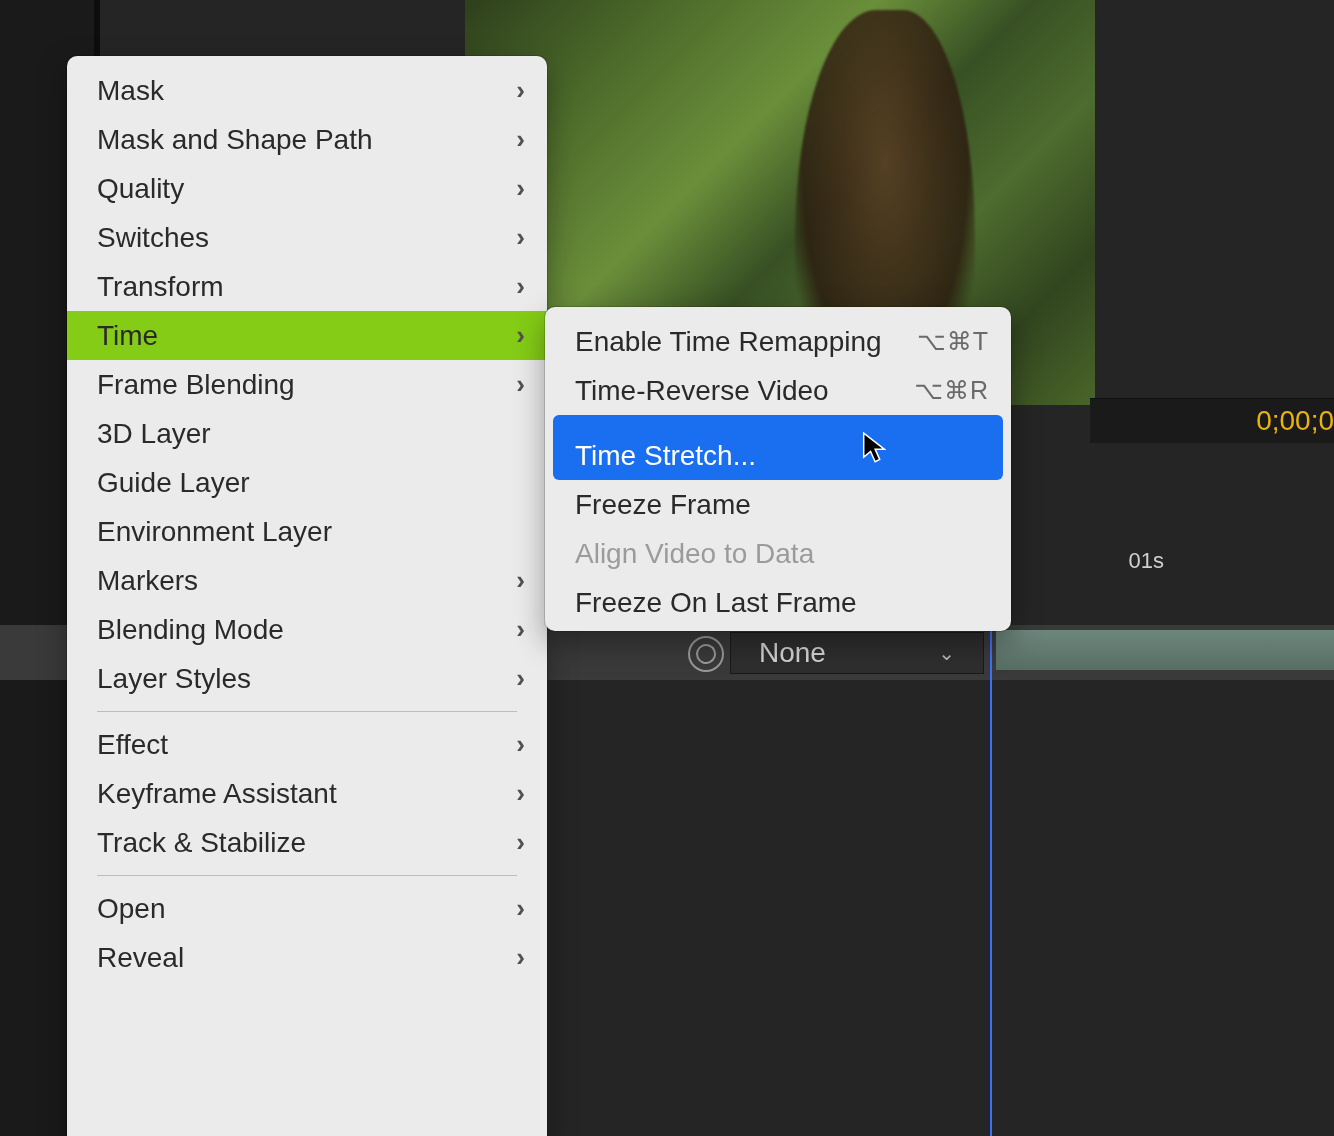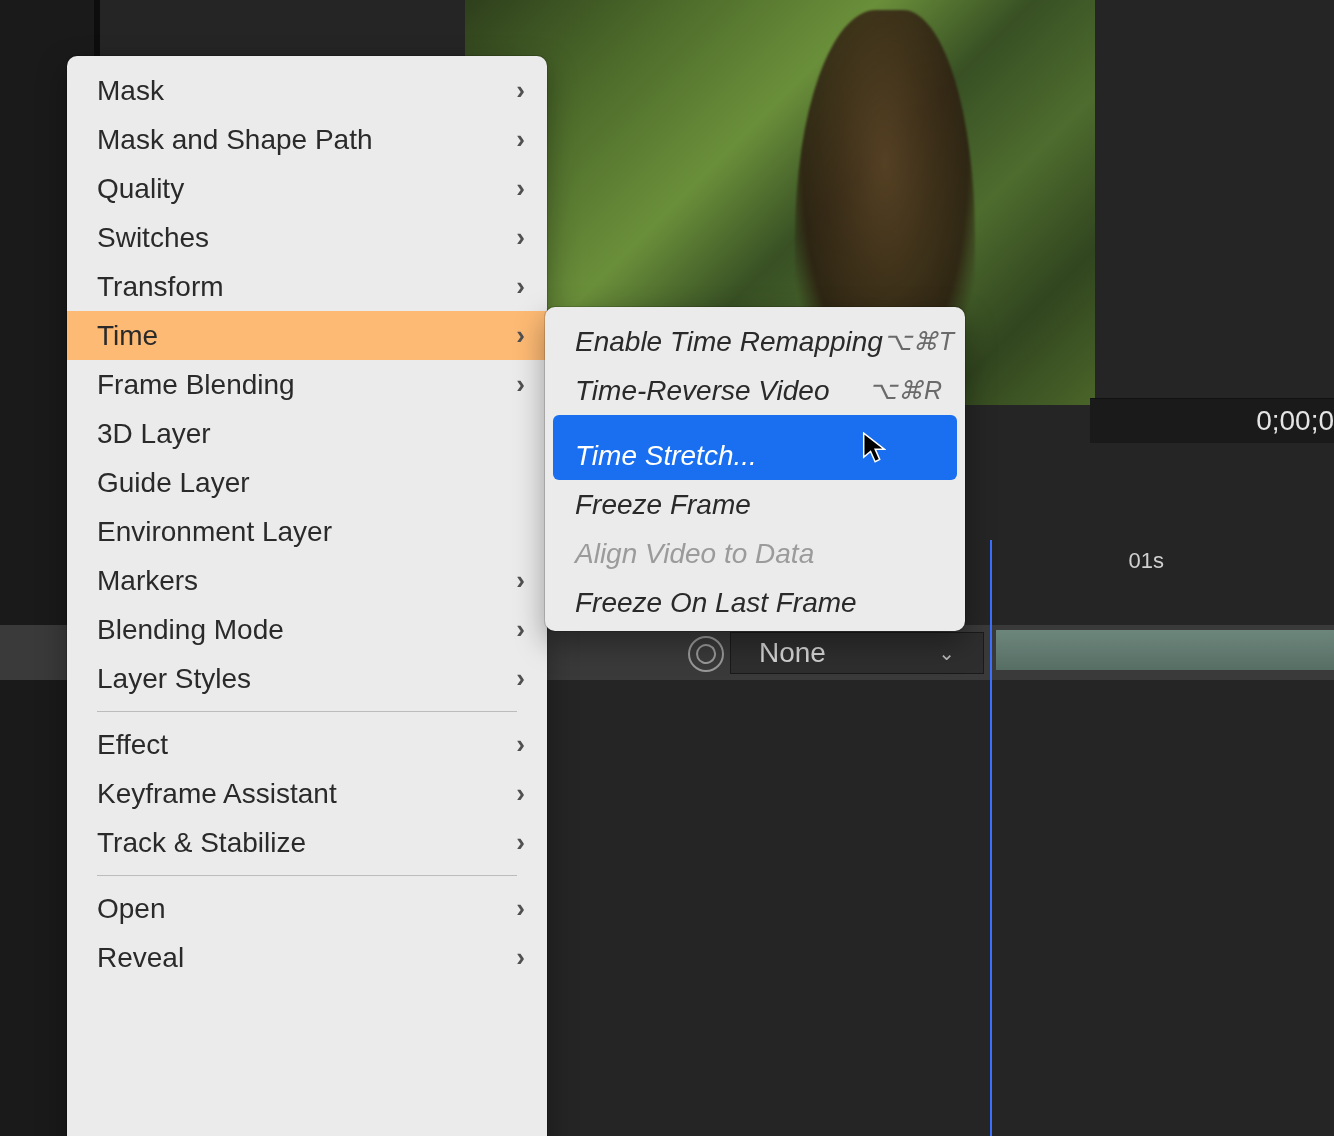--- a/index.html
+++ b/index.html
@@ -62,21 +62,21 @@
     position: absolute;
     right: 0;
     top: 398px;
     height: 44px;
     width: 244px;
     background: #1a1a1a;
     border-top: 1px solid #111;
     display: flex;
     align-items: center;
     justify-content: flex-end;
-    color: #e5e5e5;
+    color: #eab308;
     font-size: 28px;
     padding-right: 0;
   }
   .bg .ruler-label {
     position: absolute;
     right: 170px;
     top: 548px;
     color: #d0d0d0;
     font-size: 22px;
   }
@@ -166,35 +166,34 @@
   }
   .menu .item .spacer {
     flex: 1 1 auto;
   }
   .menu .item .chevron {
     font-size: 26px;
     color: #505050;
     font-weight: 600;
   }
   .menu .item.hovered {
-    background: #fdba74;
+    background: #84cc16;
   }
 
   .menu .sep {
     height: 1px;
     margin: 8px 30px;
     background: #bcbcbc;
   }
 
   
   .menu.submenu {
     left: 545px;
     top: 307px;
-    width: 420px;
-    font-style: italic;
+    width: 466px;
   }
   .menu.submenu .item {
     height: 49px;
   }
   .menu.submenu .item.selected {
     background: #1a6ff0;
     color: #fff;
     border-radius: 6px;
     margin: 0 8px;
     padding: 16px 14px 0 22px;

